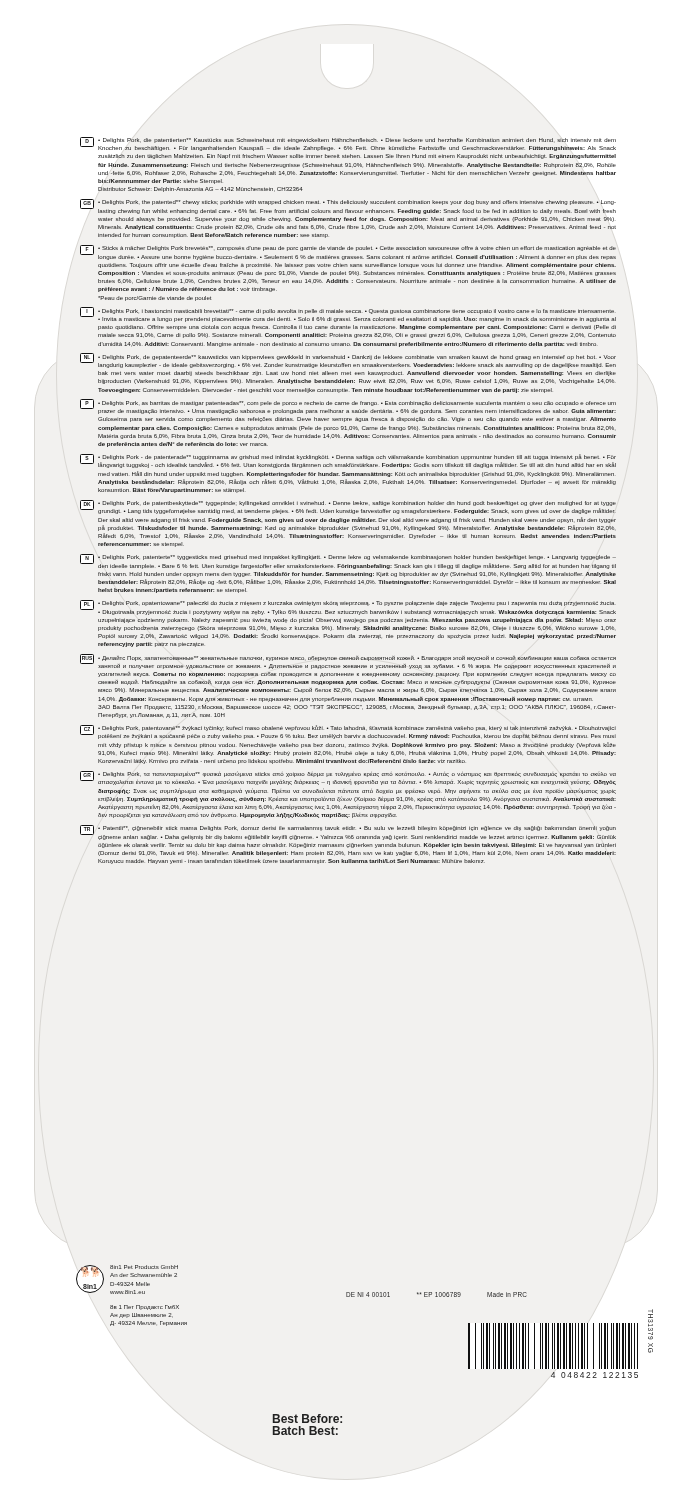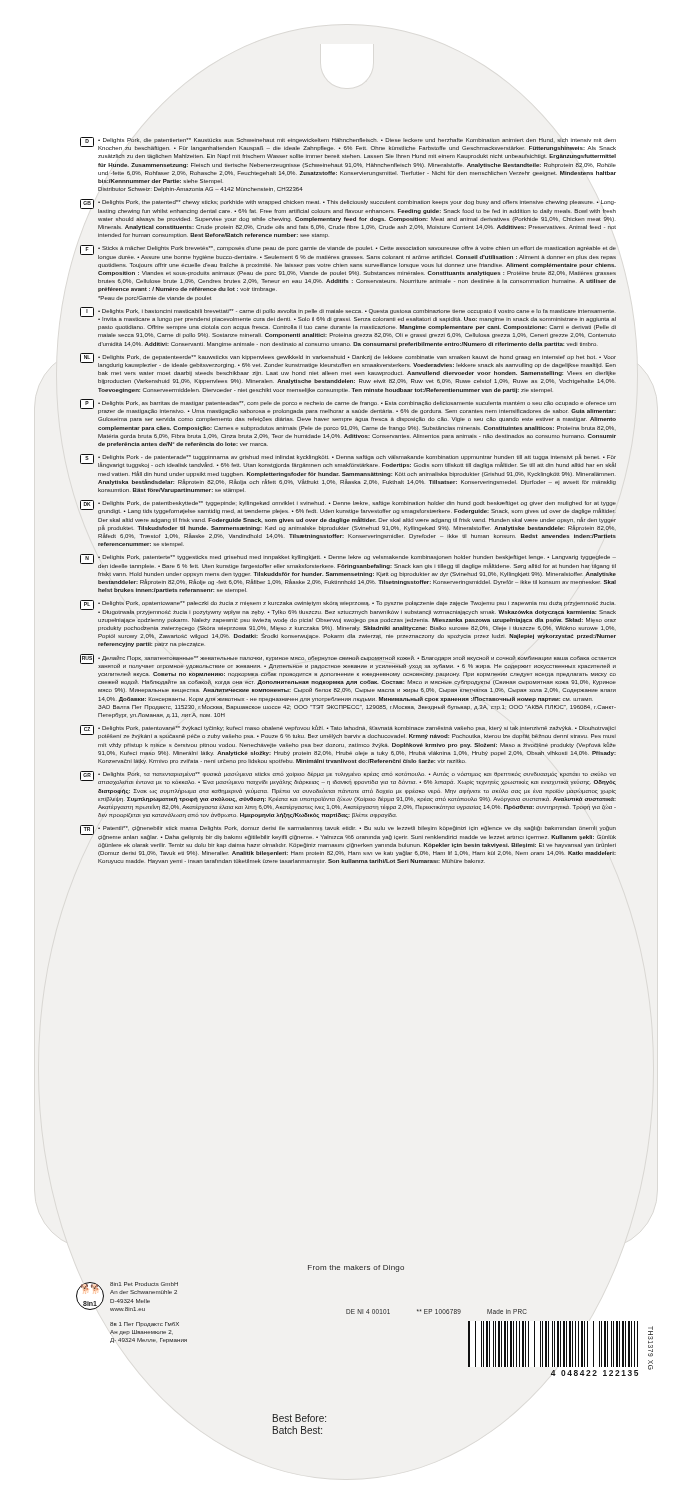--- a/index.html
+++ b/index.html
@@ -262,23 +262,22 @@
     left: -112px;
     top: 28px;
     width: 320px;
   }
   .codes-row span { margin-right: 24px; }
 
   
   .barcode-wrap {
     position: absolute;
     left: 10px;
-    top: 41px;
+    top: 60px;
     width: 172px;
-    font-weight: bold;
   }
   .barcode {
     height: 46px;
     width: 168px;
     background:
       repeating-linear-gradient(90deg,
         #111 0 1.2px, #fff 1.2px 2.6px, #111 2.6px 3.4px, #fff 3.4px 5.6px,
         #111 5.6px 7.4px, #fff 7.4px 8.6px, #111 8.6px 9.4px, #fff 9.4px 11.8px);
     border-left: 1.6px solid #111;
     border-right: 1.6px solid #111;
@@ -297,23 +296,24 @@
     letter-spacing: .6px;
     transform: rotate(90deg);
     transform-origin: left top;
     white-space: nowrap;
   }
 
   .best-before {
     position: absolute;
     left: 196px;
     top: 150px;
-    font-size: 10px;
+    font-size: 12px;
     line-height: 12px;
     color: #222;
+    font-weight: bold;
   }
 </style>
 </head>
 <body>
 
 <div id="package">
   <div class="blob mid-band"></div>
   <div class="blob lobe-top"></div>
   <div class="blob lobe-bottom"></div>
   <div class="hang-tab"></div>
@@ -330,21 +330,20 @@
         <div class="block"><span class="lang-flag">DK</span><span>• Delights Pork, de patentbeskyttede** tyggepinde; kyllingekød omviklet i svinehud. • Denne lækre, saftige kombination holder din hund godt beskæftiget og giver den mulighed for at tygge grundigt. • Lang tids tyggefornøjelse samtidig med, at tænderne plejes. • 6% fedt. Uden kunstige farvestoffer og smagsforstærkere. <b>Foderguide:</b> Snack, som gives ud over de daglige måltider. Der skal altid være adgang til frisk vand. <b>Foderguide Snack, som gives ud over de daglige måltider.</b> Der skal altid være adgang til frisk vand. Hunden skal være under opsyn, når den tygger på produktet. <b>Tilskudsfoder til hunde. Sammensætning:</b> Kød og animalske biprodukter (Svinehud 91,0%, Kyllingekød 9%). Mineralstoffer. <b>Analytiske bestanddele:</b> Råprotein 82,0%, Råfedt 6,0%, Træstof 1,0%, Råaske 2,0%, Vandindhold 14,0%. <b>Tilsætningsstoffer:</b> Konserveringsmidler. Dyrefoder – ikke til human konsum. <b>Bedst anvendes inden:/Partiets referencenummer:</b> se stempel.</span></div>
         <div class="block"><span class="lang-flag">N</span><span>• Delights Pork, patenterte** tyggesticks med grisehud med innpakket kyllingkjøtt. • Denne lekre og velsmakende kombinasjonen holder hunden beskjeftiget lenge. • Langvarig tyggeglede – den ideelle tannpleie. • Bare 6 % fett. Uten kunstige fargestoffer eller smaksforsterkere. <b>Fôringsanbefaling:</b> Snack kan gis i tillegg til daglige måltidene. Sørg alltid for at hunden har tilgang til friskt vann. Hold hunden under oppsyn mens den tygger. <b>Tilskuddsfôr for hunder. Sammensetning:</b> Kjøtt og biprodukter av dyr (Svinehud 91,0%, Kyllingkjøtt 9%). Mineralstoffer. <b>Analytiske bestanddeler:</b> Råprotein 82,0%, Råolje og -fett 6,0%, Råfiber 1,0%, Råaske 2,0%, Fuktinnhold 14,0%. <b>Tilsetningsstoffer:</b> Konserveringsmiddel. Dyrefôr – ikke til konsum av mennesker. <b>Skal helst brukes innen:/partiets referansenr:</b> se stempel.</span></div>
         <div class="block"><span class="lang-flag">PL</span><span>• Delights Pork, opatentowane** pałeczki do żucia z mięsem z kurczaka owiniętym skórą wieprzową. • To pyszne połączenie daje zajęcie Twojemu psu i zapewnia mu dużą przyjemność żucia. • Długotrwała przyjemność żucia i pozytywny wpływ na zęby. • Tylko 6% tłuszczu. Bez sztucznych barwników i substancji wzmacniających smak. <b>Wskazówka dotycząca karmienia:</b> Snack uzupełniające codzienny pokarm. Należy zapewnić psu świeżą wodę do picia! Obserwuj swojego psa podczas jedzenia. <b>Mieszanka paszowa uzupełniająca dla psów. Skład:</b> Mięso oraz produkty pochodzenia zwierzęcego (Skóra wieprzowa 91,0%, Mięso z kurczaka 9%). Minerały. <b>Składniki analityczne:</b> Białko surowe 82,0%, Oleje i tłuszcze 6,0%, Włókno surowe 1,0%, Popiół surowy 2,0%, Zawartość wilgoci 14,0%. <b>Dodatki:</b> Środki konserwujące. Pokarm dla zwierząt, nie przeznaczony do spożycia przez ludzi. <b>Najlepiej wykorzystać przed:/Numer referencyjny partii:</b> patrz na pieczątce.</span></div>
         <div class="block"><span class="lang-flag">RUS</span><span>• Делайтс Порк, запатентованные** жевательные палочки, куриное мясо, обернутое свиной сыромятной кожей. • Благодаря этой вкусной и сочной комбинации ваша собака остается занятой и получает огромное удовольствие от жевания. • Длительное и радостное жевание и усиленный уход за зубами. • 6 % жира. Не содержит искусственных красителей и усилителей вкуса. <b>Советы по кормлению:</b> подкормка собак проводится в дополнение к ежедневному основному рациону. При кормлении следует всегда предлагать миску со свежей водой. Наблюдайте за собакой, когда она ест. <b>Дополнительная подкормка для собак. Состав:</b> Мясо и мясные субпродукты (Свиная сыромятная кожа 91,0%, Куриное мясо 9%). Минеральные вещества. <b>Аналитические компоненты:</b> Сырой белок 82,0%, Сырые масла и жиры 6,0%, Сырая клетчатка 1,0%, Сырая зола 2,0%, Содержание влаги 14,0%. <b>Добавки:</b> Консерванты. Корм для животных - не предназначен для употребления людьми. <b>Минимальный срок хранения :/Поставочный номер партии:</b> см. штамп.<br>ЗАО Валта Пет Продактс, 115230, г.Москва, Варшавское шоссе 42; ООО "ТЭТ ЭКСПРЕСС", 129085, г.Москва, Звездный бульвар, д.3А, стр.1; ООО "АКВА ПЛЮС", 196084, г.Санкт-Петербург, ул.Ломаная, д.11, лит.А, пом. 10Н</span></div>
         <div class="block"><span class="lang-flag">CZ</span><span>• Delights Pork, patentované** žvýkací tyčinky; kuřecí maso obalené vepřovou kůží. • Tato lahodná, šťavnatá kombinace zaměstná vašeho psa, který si tak intenzivně zažvýká. • Dlouhotrvající potěšení ze žvýkání a současně péče o zuby vašeho psa. • Pouze 6 % tuku. Bez umělých barviv a dochucovadel. <b>Krmný návod:</b> Pochoutka, kterou lze dopřát běžnou denní stravu. Pes musí mít vždy přístup k misce s čerstvou pitnou vodou. Nenechávejte vašeho psa bez dozoru, zatímco žvýká. <b>Doplňkové krmivo pro psy. Složení:</b> Maso a živočišné produkty (Vepřová kůže 91,0%, Kuřecí maso 9%). Minerální látky. <b>Analytické složky:</b> Hrubý protein 82,0%, Hrubé oleje a tuky 6,0%, Hrubá vláknina 1,0%, Hrubý popel 2,0%, Obsah vlhkosti 14,0%. <b>Přísady:</b> Konzervační látky. Krmivo pro zvířata - není určeno pro lidskou spotřebu. <b>Minimální trvanlivost do:/Referenční číslo šarže:</b> viz razítko.</span></div>
         <div class="block"><span class="lang-flag">GR</span><span>• Delights Pork, τα πατενταρισμένα** φυσικά μασώμενα sticks από χοίρειο δέρμα με τυλιγμένο κρέας από κοτόπουλο. • Αυτός ο νόστιμος και θρεπτικός συνδυασμός κρατάει το σκύλο να απασχολείται έντονα με το κόκκαλο. • Ένα μασώμενο παιχνίδι μεγάλης διάρκειας – η ιδανική φροντίδα για τα δόντια. • 6% λιπαρά. Χωρίς τεχνητές χρωστικές και ενισχυτικά γεύσης. <b>Οδηγός διατροφής:</b> Σνακ ως συμπλήρωμα στα καθημερινά γεύματα. Πρέπει να συνοδεύεται πάντοτε από δοχείο με φρέσκο νερό. Μην αφήνετε το σκύλο σας με ένα προϊόν μασώματος χωρίς επίβλεψη. <b>Συμπληρωματική τροφή για σκύλους, σύνθεση:</b> Κρέατα και υποπροϊόντα ζώων (Χοίρειο δέρμα 91,0%, κρέας από κοτόπουλο 9%). Ανόργανα συστατικά. <b>Αναλυτικά συστατικά:</b> Ακατέργαστη πρωτεΐνη 82,0%, Ακατέργαστα έλαια και λίπη 6,0%, Ακατέργαστες ίνες 1,0%, Ακατέργαστη τέφρα 2,0%, Περιεκτικότητα υγρασίας 14,0%. <b>Πρόσθετα:</b> συντηρητικά. Τροφή για ζώα - δεν προορίζεται για κατανάλωση από τον άνθρωπο. <b>Ημερομηνία λήξης/Κωδικός παρτίδας:</b> βλέπε σφραγίδα.</span></div>
         <div class="block"><span class="lang-flag">TR</span><span>• Patentli**, çiğnenebilir stick mama Delights Pork, domuz derisi ile sarmalanmış tavuk etidir. • Bu sulu ve lezzetli bileşim köpeğinizi için eğlence ve diş sağlığı bakımından önemli yoğun çiğneme anları sağlar. • Daha gelişmiş bir diş bakımı eğitilebilir keyifli çiğneme. • Yalnızca %6 oranında yağ içerir. Suni renklendirici madde ve lezzet artırıcı içermez. <b>Kullanım şekli:</b> Günlük öğünlere ek olarak verilir. Temiz su dolu bir kap daima hazır olmalıdır. Köpeğiniz mamasını çiğnerken yanında bulunun. <b>Köpekler için besin takviyesi. Bileşimi:</b> Et ve hayvansal yan ürünleri (Domuz derisi 91,0%, Tavuk eti 9%). Mineraller. <b>Analitik bileşenleri:</b> Ham protein 82,0%, Ham sıvı ve katı yağlar 6,0%, Ham lif 1,0%, Ham kül 2,0%, Nem oranı 14,0%. <b>Katkı maddeleri:</b> Koruyucu madde. Hayvan yemi - insan tarafından tüketilmek üzere tasarlanmamıştır. <b>Son kullanma tarihi/Lot Seri Numarası:</b> Mühüre bakınız.</span></div>
       </div>
 
     <div class="footer">
-      <div class="from-makers">From the makers of Dingo</div>
 
       <div class="footer-cols">
         <div class="addr-col">
           <div class="logo8in1">
             <div class="logo-circle">
               <div class="dogs">🐕🐕</div>
               <div class="eightinone">8in1</div>
             </div>
           </div>
           <div class="addr-text" id="addr-text">

